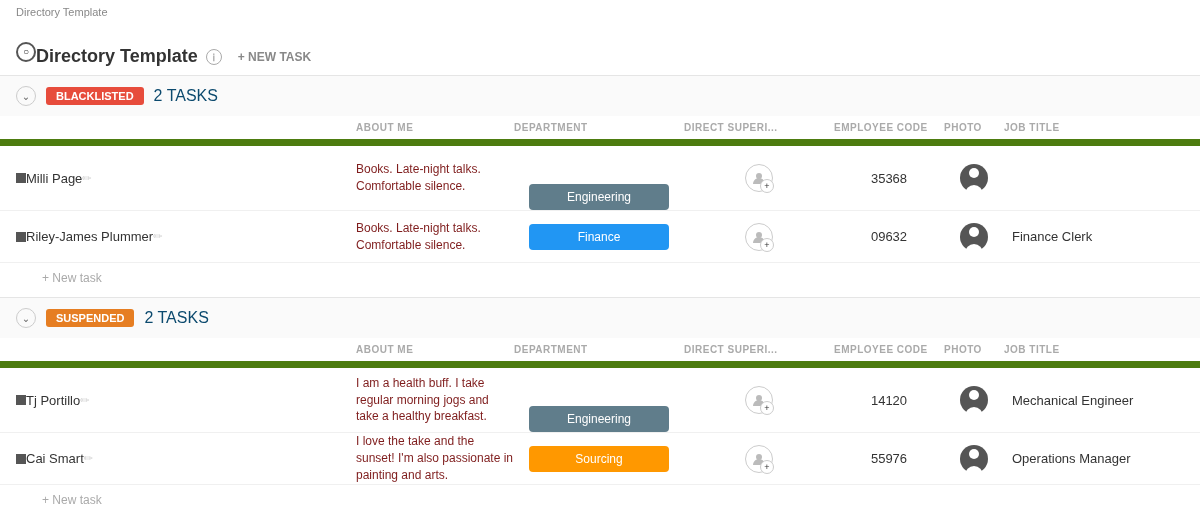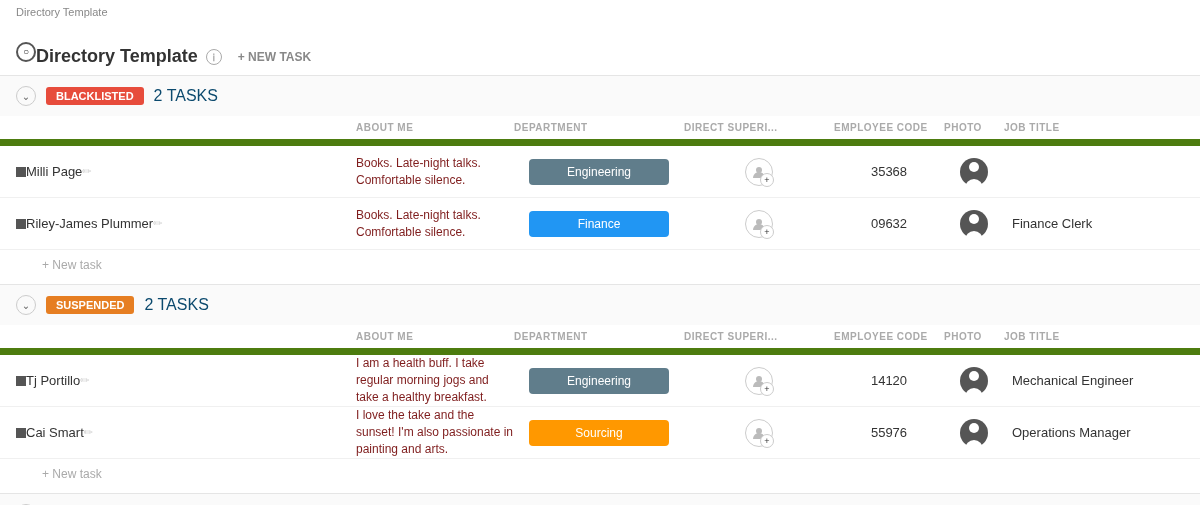--- a/index.html
+++ b/index.html
@@ -28,21 +28,21 @@
 
     .name-cell { display: flex; align-items: center; gap: 0; }
     .row-checkbox { width: 10px; height: 10px; background: #555; flex-shrink: 0; }
     .name-text { font-weight: 500; font-size: 13px; }
     .edit-icon { color: #ccc; font-size: 11px; cursor: pointer; }
 
     .about-cell { font-size: 12px; color: #7f1d1d; line-height: 1.4; }
 
     .dept-cell { display: flex; align-items: center; justify-content: center; }
     .dept-badge { padding: 6px 14px; border-radius: 4px; color: #fff; font-size: 12px; font-weight: 500; display: flex; align-items: center; gap: 6px; min-width: 140px; justify-content: center; }
-    .dept-engineering { background: #607d8b; }
+    .dept-engineering { background: #607d8b; margin-top: 38px; }
     .dept-finance { background: #2196f3; }
     .dept-sourcing { background: #ff9800; }
 
     .supervisor-cell { display: flex; align-items: center; justify-content: center; }
     .supervisor-icon { width: 28px; height: 28px; border-radius: 50%; border: 1px solid #ccc; display: flex; align-items: center; justify-content: center; position: relative; }
     .supervisor-icon::after { content: '+'; position: absolute; bottom: -2px; right: -2px; width: 12px; height: 12px; background: #fff; border: 1px solid #ccc; border-radius: 50%; font-size: 9px; display: flex; align-items: center; justify-content: center; line-height: 12px; text-align: center; }
 
     .emp-code-cell { text-align: center; font-size: 13px; color: #333; }
 
     .photo-cell { display: flex; align-items: center; justify-content: center; }

